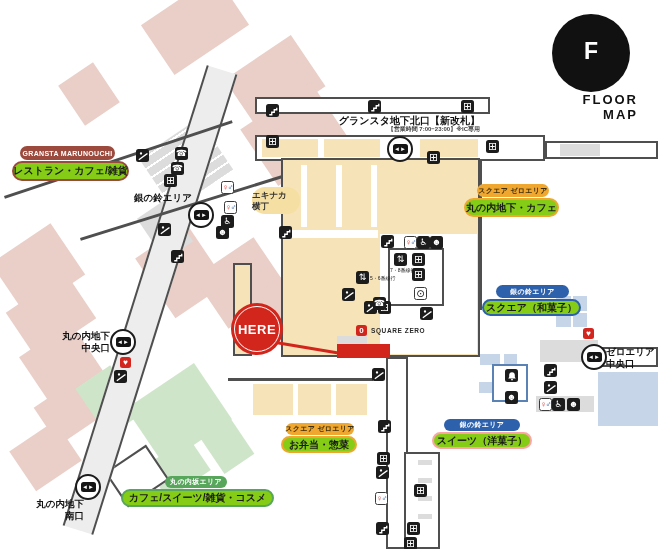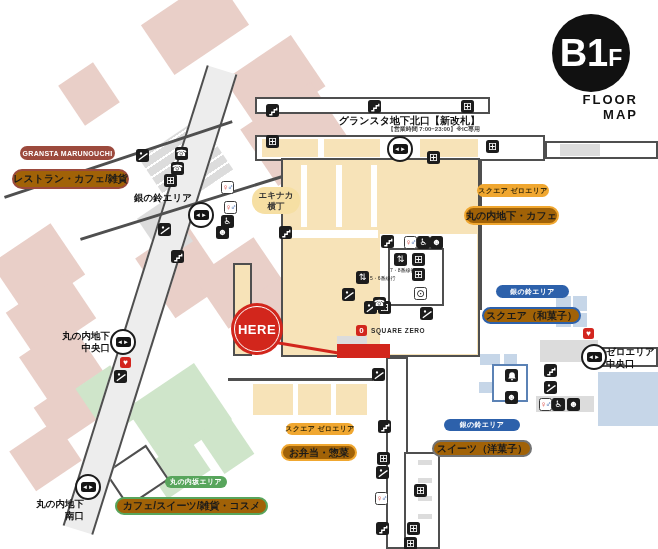--- a/index.html
+++ b/index.html
@@ -28,39 +28,39 @@
   .pic.lk{font-size:11px;}
   .pic.ck{background:#fff;border:1px solid #3a3a3a;box-sizing:border-box;color:#111;font-size:10px;}
   
   .gate{position:absolute;width:26px;height:26px;border-radius:50%;background:#fff;border:2.5px solid #1c1c1c;
         box-sizing:border-box;display:flex;align-items:center;justify-content:center;z-index:6;}
   .gate .inner{width:15px;height:10px;background:#151515;border-radius:2.5px;color:#fff;font-size:6px;
         display:flex;align-items:center;justify-content:center;line-height:1;}
   
   .tag{position:absolute;border-radius:8px;color:#fff;font-size:7px;font-weight:bold;z-index:7;
        display:flex;align-items:center;justify-content:center;letter-spacing:.3px;white-space:nowrap;}
-  .cat{position:absolute;background:#a16207;border-radius:11px;font-weight:bold;font-size:10px;color:#1a1a1a;
-       display:flex;align-items:center;justify-content:center;z-index:7;white-space:nowrap;box-sizing:border-box;margin-top:8px;}
+  .cat{position:absolute;background:#84cc16;border-radius:11px;font-weight:bold;font-size:10px;color:#1a1a1a;
+       display:flex;align-items:center;justify-content:center;z-index:7;white-space:nowrap;box-sizing:border-box;}
   .exit{position:absolute;font-weight:bold;font-size:9.5px;color:#111;text-align:right;line-height:1.3;z-index:7;}
   .tiny{position:absolute;font-size:5px;color:#222;z-index:7;white-space:nowrap;}
   
   #here{position:absolute;left:231px;top:303px;width:52px;height:52px;border-radius:50%;background:#d2261c;z-index:9;}
   #here .ring{position:absolute;left:3px;top:3px;right:3px;bottom:3px;border:1.6px solid #fff;border-radius:50%;
        display:flex;align-items:center;justify-content:center;color:#fff;font-weight:bold;font-size:13px;letter-spacing:.5px;}
   #ptr{position:absolute;left:276px;top:341px;width:74px;height:3px;background:#d2261c;transform:rotate(9.5deg);
        transform-origin:0 0;z-index:8;}
   
   #logo{position:absolute;left:552px;top:14px;width:78px;height:78px;border-radius:50%;background:#111;z-index:7;
        display:flex;align-items:baseline;justify-content:center;color:#fff;font-weight:bold;}
   #logo .b1{font-size:38px;line-height:78px;}
   #logo .f{font-size:23px;line-height:74px;}
   #floorcap{position:absolute;left:546px;top:92px;width:92px;text-align:right;font-size:13px;font-weight:bold;
        letter-spacing:2px;color:#111;z-index:7;}
   .ekn{position:absolute;left:252px;top:187px;width:48px;height:27px;background:#f6dfa3;border-radius:13px;z-index:7;
-       display:flex;flex-direction:column;align-items:center;justify-content:center;font-size:8.5px;font-weight:bold;color:#333;line-height:1.25;}
+       display:flex;flex-direction:column;align-items:flex-start;justify-content:center;font-size:8.5px;font-weight:bold;color:#333;line-height:1.25;}
   .redshop{position:absolute;left:337px;top:344px;width:53px;height:14px;background:#d2261c;z-index:4;}
   .szlogo{position:absolute;left:356px;top:325px;width:11px;height:11px;background:#d2261c;border-radius:2.5px;color:#fff;
        font-size:8px;font-weight:bold;display:flex;align-items:center;justify-content:center;z-index:6;}
   .sztext{position:absolute;left:371px;top:327px;font-size:6.5px;font-weight:bold;letter-spacing:.6px;color:#2a2a2a;z-index:6;}
 </style>
 </head>
 <body>
 
 <div id="stage">
 
@@ -316,42 +316,41 @@
         <span class="inner">◄►</span>
       </div>
     <div class="gate" style="left:581px;top:344px;">
         <span class="inner">◄►</span>
       </div>
   </div>
 
   <div>
 
     <div id="logo">
-      <span class="b1">B1</span>
         <span class="f">F</span>
     </div>
     <div id="floorcap">FLOOR MAP</div>
 
     <div class="tag" style="left:20px;top:146px;width:95px;height:14px;background:#9c4a3d;">GRANSTA MARUNOUCHI</div>
     <div class="cat" style="left:12px;top:161px;width:117px;height:20px;border:2px solid #9c4a3d;">レストラン・カフェ/雑貨</div>
 
     <div class="tag" style="left:477px;top:184px;width:72px;height:13px;background:#f0a730;color:#3a2c0a;">スクエア ゼロエリア</div>
     <div class="cat" style="left:464px;top:198px;width:95px;height:19px;border:2px solid #f0a730;">丸の内地下・カフェ</div>
 
     <div class="tag" style="left:496px;top:285px;width:73px;height:13px;background:#2d61ab;">銀の鈴エリア</div>
     <div class="cat" style="left:482px;top:299px;width:99px;height:17px;border:2px solid #2d61ab;">スクエア（和菓子）</div>
 
     <div class="tag" style="left:444px;top:419px;width:76px;height:12px;background:#2d61ab;">銀の鈴エリア</div>
-    <div class="cat" style="left:432px;top:432px;width:100px;height:17px;border:2px solid #737373;">スイーツ（洋菓子）</div>
+    <div class="cat" style="left:432px;top:432px;width:100px;height:17px;border:2px solid #fca5a5;">スイーツ（洋菓子）</div>
 
     <div class="tag" style="left:286px;top:423px;width:68px;height:12px;background:#f0a730;color:#3a2c0a;">スクエア ゼロエリア</div>
     <div class="cat" style="left:281px;top:436px;width:76px;height:17px;border:2px solid #f0a730;">お弁当・惣菜</div>
 
     <div class="tag" style="left:165px;top:476px;width:62px;height:12px;background:#58a55c;">丸の内坂エリア</div>
-    <div class="cat" style="left:115px;top:489px;width:153px;height:18px;border:2px solid #58a55c;">カフェ/スイーツ/雑貨・コスメ</div>
+    <div class="cat" style="left:121px;top:489px;width:153px;height:18px;border:2px solid #58a55c;">カフェ/スイーツ/雑貨・コスメ</div>
 
     <div class="ekn">
       <span>エキナカ</span>
       <span>横丁</span>
     </div>
 
     <div class="exit" style="left:330px;top:114px;width:150px;font-size:10px;">グランスタ地下北口【新改札】</div>
     <div class="exit" style="left:330px;top:126px;width:150px;font-size:6px;color:#444;font-weight:bold;">【営業時間 7:00−23:00】※IC専用</div>
     <div class="exit" style="left:116px;top:192px;width:76px;">銀の鈴エリア</div>
     <div class="exit" style="left:56px;top:330px;width:54px;">

